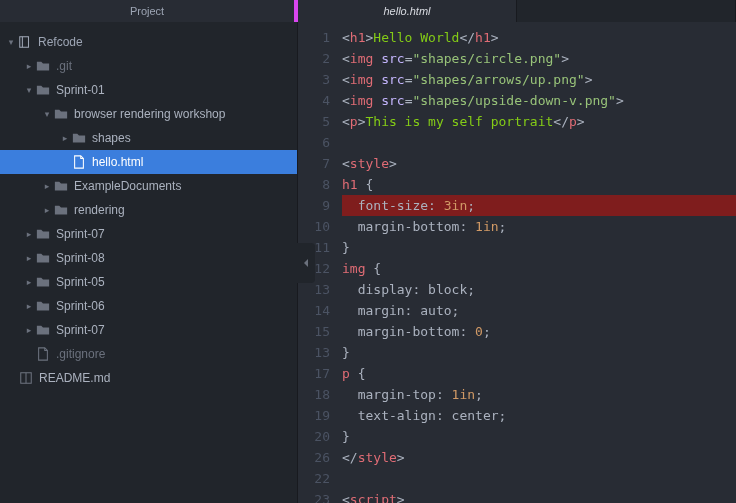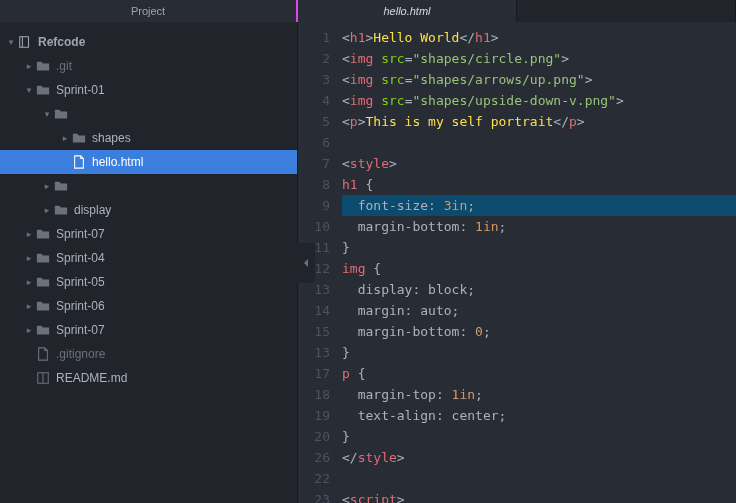--- a/index.html
+++ b/index.html
@@ -1,47 +1,47 @@
 <!DOCTYPE html>
 <html><head>
 <meta charset="utf-8">
 <style>
 *{box-sizing:border-box;margin:0;padding:0}
 body{width:736px;height:503px;background:#282c34;font-family:-apple-system,"Segoe UI",Helvetica,Arial,sans-serif;font-size:12px;color:#abb2bf;overflow:hidden;display:flex;flex-direction:column}
 .top{display:flex;height:22px;flex-shrink:0}
-.proj-hdr{width:298px;text-align:center;line-height:22px;color:#9da5b4;font-size:11px;border-right:2px solid #d946ef}
+.proj-hdr{width:298px;text-align:center;line-height:22px;color:#9da5b4;font-size:11px;border-right:4px solid #d946ef}
 .tabs{flex:1;display:flex;background:#21252b}
 .tab{flex:1;display:flex;align-items:center;justify-content:center;font-style:italic;font-size:11px;color:#9da5b4;border-right:1px solid #181a1f;background:#2c313a}
 .tab.active{background:#282c34;color:#d7dae0}
 .tab.empty{background:#21252b}
 .main{display:flex;flex:1;overflow:hidden}
 .sidebar{width:298px;background:#21252b;border-right:1px solid #181a1f;overflow:hidden;padding-top:8px}
 .tree-row{display:flex;align-items:center;height:24px;cursor:pointer;white-space:nowrap}
 .tree-row.selected{background:#3b7edd;color:#fff}
 .arr{width:10px;display:inline-flex;justify-content:center;font-size:9px;color:#6b717d;margin-right:2px}
 .tree-row.selected .arr{color:#fff}
 .ico{margin-right:6px;display:inline-flex}
 .ico svg{width:14px;height:14px}
 .label{font-size:12px}
-.root .label{font-weight:700;color:#9da5b4}
+.root .label{font-weight:400;color:#9da5b4}
 .dim{color:#6b717d}
 .editor{flex:1;display:flex;font-family:Menlo,Consolas,"DejaVu Sans Mono",monospace;font-size:13px;line-height:21px;position:relative}
 .gutter{width:44px;text-align:right;color:#4b5363;padding-right:12px;padding-top:5px;user-select:none}
 .gutter div{height:21px}
 .code{flex:1;padding-top:5px;white-space:pre}
 .cl{height:21px}
-.cl.hl{background:#0c4a6e}
+.cl.hl{background:#7f1d1d}
 .c-tag{color:#e06c75}
-.c-attr{color:#84cc16}
+.c-attr{color:#c4b5fd}
 .c-str{color:#98c379}
 .c-prop{color:#abb2bf}
 .c-num{color:#d19a66}
 .c-sel{color:#e06c75}
 .c-punc{color:#abb2bf}
-.c-txt{color:#fde047}
+.c-txt{color:#84cc16}
 .fold-handle{position:absolute;left:-1px;top:50%;transform:translateY(-50%);width:18px;height:40px;background:#21252b;border-radius:0 4px 4px 0;display:flex;align-items:center;justify-content:center;cursor:pointer}
 .fold-handle svg{width:8px;height:8px;fill:#6b717d}
 .folder-ico{fill:#6b717d}
 .file-ico{fill:none;stroke:#6b717d;stroke-width:1.2}
 .tree-row.selected .file-ico{stroke:#fff}
 .repo-ico{fill:none;stroke:#9da5b4;stroke-width:1.2}
 .book-ico{fill:none;stroke:#6b717d;stroke-width:1.2}
 </style>
 </head>
 <body>
@@ -85,20 +85,21 @@
           </span>
           <span class="label">Sprint-01</span>
         </div>
         <div class="tree-row" style="padding-left: 42px;">
           <span class="arr">▾</span>
           <span class="ico">
             <svg viewBox="0 0 16 16">
               <path class="folder-ico" d="M1 3h5l2 2h7v8H1z"></path>
             </svg>
           </span>
+          <span class="label">browser rendering workshop</span>
         </div>
         <div class="tree-row" style="padding-left: 60px;">
           <span class="arr">▸</span>
           <span class="ico">
             <svg viewBox="0 0 16 16">
               <path class="folder-ico" d="M1 3h5l2 2h7v8H1z"></path>
             </svg>
           </span>
           <span class="label">shapes</span>
         </div>
@@ -112,47 +113,48 @@
           </span>
           <span class="label">hello.html</span>
         </div>
         <div class="tree-row" style="padding-left: 42px;">
           <span class="arr">▸</span>
           <span class="ico">
             <svg viewBox="0 0 16 16">
               <path class="folder-ico" d="M1 3h5l2 2h7v8H1z"></path>
             </svg>
           </span>
+          <span class="label">ExampleDocuments</span>
         </div>
         <div class="tree-row" style="padding-left: 42px;">
           <span class="arr">▸</span>
           <span class="ico">
             <svg viewBox="0 0 16 16">
               <path class="folder-ico" d="M1 3h5l2 2h7v8H1z"></path>
             </svg>
           </span>
-          <span class="label">display</span>
+          <span class="label">rendering</span>
         </div>
         <div class="tree-row" style="padding-left: 24px;">
           <span class="arr">▸</span>
           <span class="ico">
             <svg viewBox="0 0 16 16">
               <path class="folder-ico" d="M1 3h5l2 2h7v8H1z"></path>
             </svg>
           </span>
           <span class="label">Sprint-07</span>
         </div>
         <div class="tree-row" style="padding-left: 24px;">
           <span class="arr">▸</span>
           <span class="ico">
             <svg viewBox="0 0 16 16">
               <path class="folder-ico" d="M1 3h5l2 2h7v8H1z"></path>
             </svg>
           </span>
-          <span class="label">Sprint-04</span>
+          <span class="label">Sprint-08</span>
         </div>
         <div class="tree-row" style="padding-left: 24px;">
           <span class="arr">▸</span>
           <span class="ico">
             <svg viewBox="0 0 16 16">
               <path class="folder-ico" d="M1 3h5l2 2h7v8H1z"></path>
             </svg>
           </span>
           <span class="label">Sprint-05</span>
         </div>
@@ -177,21 +179,21 @@
         <div class="tree-row dim" style="padding-left: 24px; align-items: center;">
           <span class="arr"></span>
           <span class="ico">
             <svg viewBox="0 0 16 16">
               <path class="file-ico" d="M3 1h7l3 3v11H3z"></path>
               <path class="file-ico" d="M10 1v3h3"></path>
             </svg>
           </span>
           <span class="label">.gitignore</span>
         </div>
-        <div class="tree-row" style="padding-left: 24px;">
+        <div class="tree-row" style="padding-left: 7px;">
           <span class="arr"></span>
           <span class="ico">
             <svg viewBox="0 0 16 16">
               <rect x="2" y="2" width="12" height="12" class="book-ico"></rect>
               <line x1="8" y1="2" x2="8" y2="14" class="book-ico"></line>
             </svg>
           </span>
           <span class="label">README.md</span>
         </div>
       </div>

